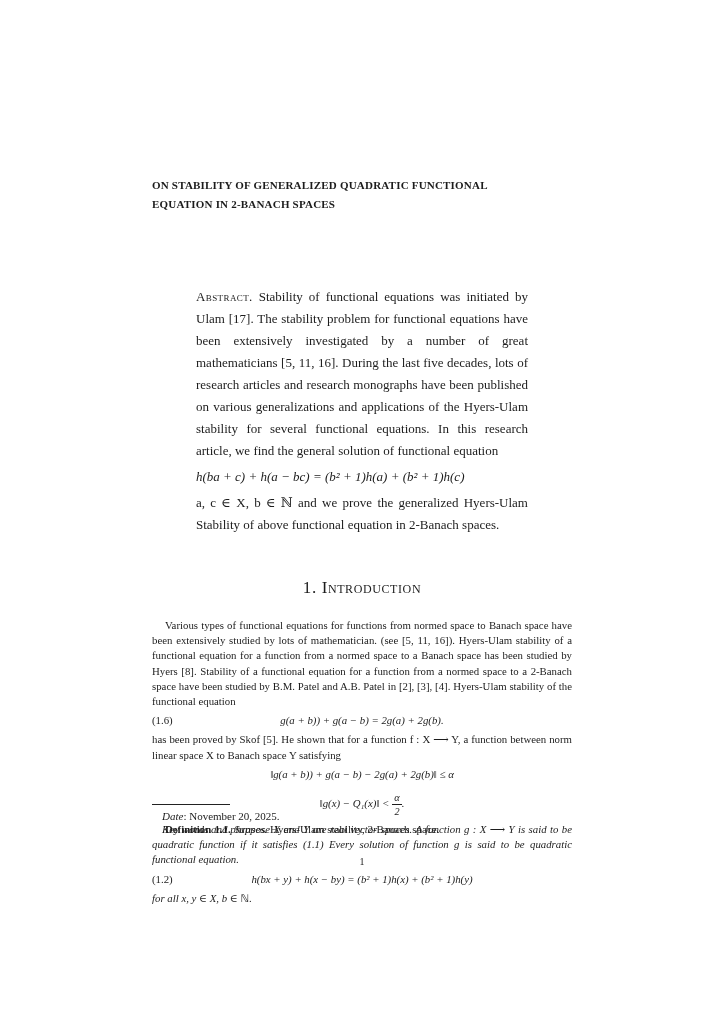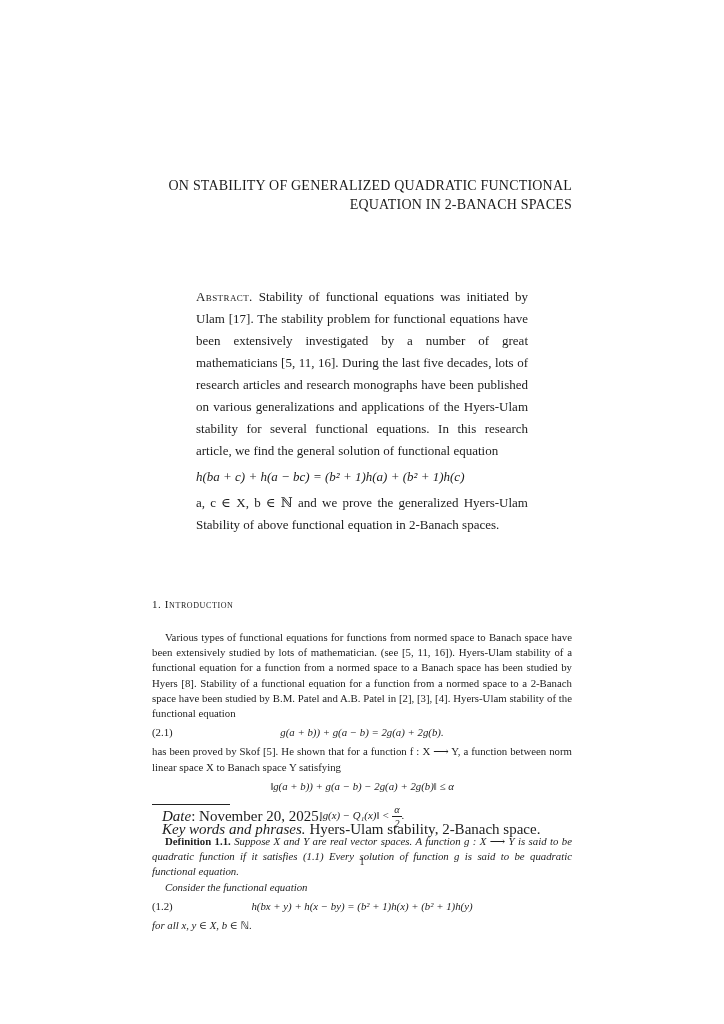--- a/index.html
+++ b/index.html
@@ -16,46 +16,47 @@
     color: #1c1c1c;
     overflow: hidden;
   }
   .content {
     position: absolute;
     left: 152px;
     top: 176px;
     width: 420px;
   }
   .title {
-    text-align: right;
-    font-weight: normal;
-    font-size: 14px;
+    text-align: left;
+    font-weight: bold;
+    font-size: 11px;
     line-height: 19px;
     letter-spacing: 0.2px;
   }
   .abstract {
     width: 332px;
     margin: 72px auto 0 auto;
     font-size: 13px;
     line-height: 22px;
     text-align: justify;
   }
   .abstract .abs-label {
     font-variant: small-caps;
     letter-spacing: 0.4px;
   }
   .abstract .abs-eq {
     text-align: left;
     font-style: italic;
     margin: 4px 0 4px 0;
   }
   .section-heading {
-    margin-top: 62px;
+    margin-top: 42px;
+    text-align: center;
     font-variant: small-caps;
-    font-size: 11px;
+    font-size: 17px;
     letter-spacing: 0.6px;
   }
   .body-text {
     margin-top: 20px;
     font-size: 10.8px;
     line-height: 15.2px;
     text-align: justify;
   }
   .body-text p {
     margin: 0;
@@ -104,21 +105,21 @@
     font-style: italic;
   }
   .rm {
     font-style: normal;
   }
   .footnotes {
     position: absolute;
     left: 152px;
     top: 804px;
     width: 420px;
-    font-size: 15px;
+    font-size: 11px;
     line-height: 13px;
     text-align: justify;
   }
   .fn-rule {
     width: 78px;
     border-top: 1px solid #222;
     margin-bottom: 5px;
   }
   .fn-line {
     text-indent: 10px;
@@ -150,38 +151,37 @@
       <p style="margin:0;">a, c ∈ X,  b ∈ ℕ and we prove the generalized Hyers-Ulam Stability of above functional equation in 2-Banach spaces.</p>
     </div>
 
     <div class="section-heading">1. Introduction</div>
 
     <div class="body-text">
 
       <p class="indent">Various types of functional equations for functions from normed space to Banach space have been extensively studied by lots of mathematician. (see [5, 11, 16]). Hyers-Ulam stability of a functional equation for a function from a normed space to a Banach space has been studied by Hyers [8]. Stability of a functional equation for a function from a normed space to a 2-Banach space have been studied by B.M. Patel and A.B. Patel in [2], [3], [4]. Hyers-Ulam stability of the functional equation</p>
 
       <div class="eqn">
-        <span class="eqtag">(2.1)</span>
+        <span class="eqtag">(1.6)</span>
         <span>g(a + b)) + g(a − b) = 2g(a) + 2g(b).</span>
       </div>
 
       <p>has been proved by Skof [5]. He shown that for a function f : X ⟶ Y, a function between norm linear space X to Banach space Y satisfying</p>
 
       <div class="eqn">
         <span>‖g(a + b)) + g(a − b) − 2g(a) + 2g(b)‖ ≤ α</span>
       </div>
 
 
       <div class="eqn eqn-frac">
         <span>‖g(x) − Q₁(x)‖ &lt;</span><span class="frac"><span class="num">α</span><span class="den">2</span></span><span>.</span>
       </div>
 
       <p class="indent"><span class="def-label">Definition 1.1.</span><span class="it"> Suppose X and Y are real vector spaces. A function g : X ⟶ Y is said to be quadratic function if it satisfies (1.1) Every solution of function g is said to be quadratic functional equation.</span></p>
 
-      <p class="indent it">Consider the functional equation</p>
 
       <div class="eqn">
         <span class="eqtag">(1.2)</span>
         <span>h(bx + y) + h(x − by) = (b² + 1)h(x) + (b² + 1)h(y)</span>
       </div>
 
       <p class="it">for all x, y ∈ X,  b ∈ ℕ.</p>
 
     </div>
   </div>

